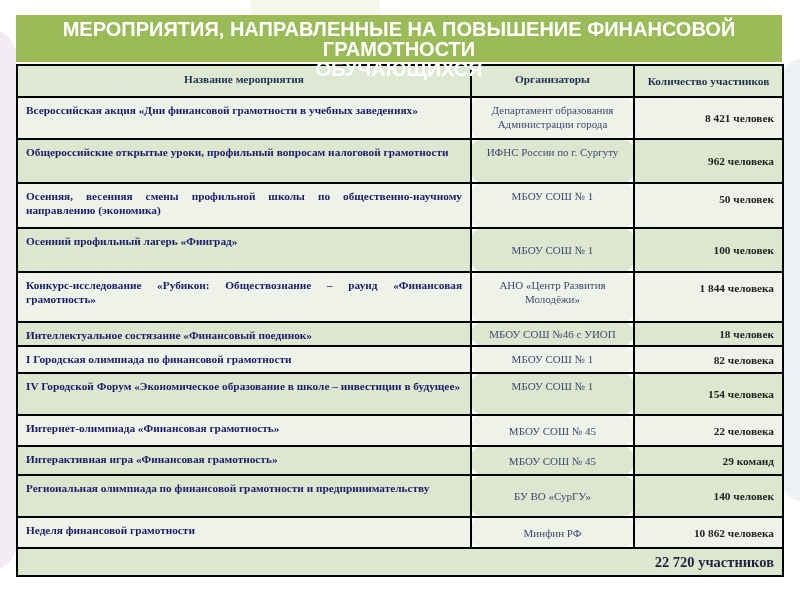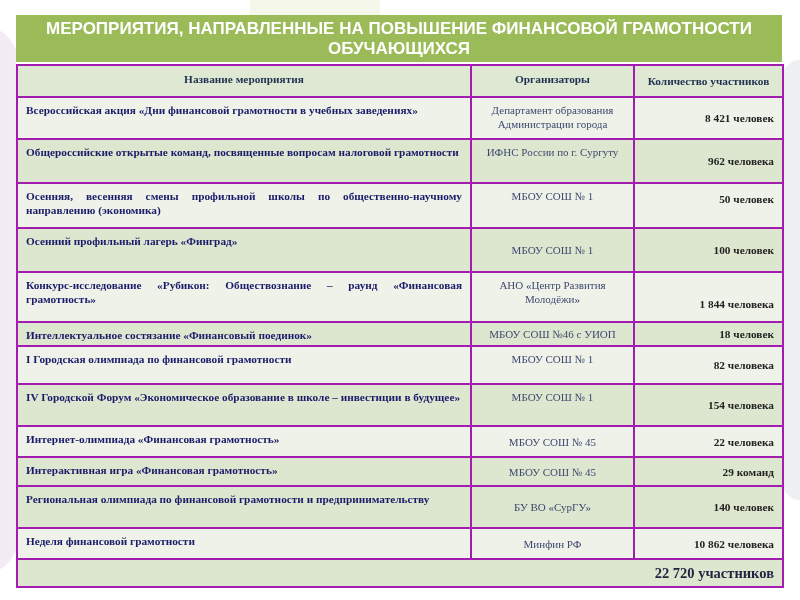--- a/index.html
+++ b/index.html
@@ -18,35 +18,35 @@
     background:#eef1f4; border-radius:60% 0 0 60% / 50% 0 0 50%;
   }
   .bg-top {
     position:absolute; left:250px; top:0; width:130px; height:15px; background:#f4f7e9;
   }
   .slide {
     position:absolute; left:16px; top:15px; width:766px;
   }
   .title {
     background:#9bbb59; color:#ffffff; height:49px;
-    font-family:"Liberation Sans", sans-serif; font-weight:bold; font-size:17px;
+    font-family:"Liberation Sans", sans-serif; font-weight:bold; font-size:20px;
     text-align:center; line-height:20px; padding-top:4px; box-sizing:border-box;
     border-bottom:2px solid #ffffff;
   }
   table { border-collapse:collapse; width:766px; table-layout:fixed; }
   td, th {
-    border:2px solid #a21caf; padding:3px 8px; box-sizing:border-box;
+    border:2px solid #000000; padding:3px 8px; box-sizing:border-box;
     vertical-align:top; color:#1f1f5c; font-size:11.3px; line-height:14px;
   }
   th { background:#dfe8d2; font-weight:bold; color:#1f3050; text-align:center; vertical-align:top; padding-top:6px; }
   th.qty { vertical-align:middle; padding-top:3px; }
   tr.odd td { background:#eef2e8; }
   tr.even td { background:#dde7cf; }
   td.name { font-weight:bold; text-align:justify; color:#1b1b6a; padding-top:5px; }
-  td.org { text-align:center; color:#3f4870; font-size:11px; padding-top:5px; }
+  td.org { text-align:center; color:#3f4870; font-size:11px; padding-top:5px;border-radius:12px; }
   td.qty { text-align:right; vertical-align:middle; font-weight:bold; color:#222; }
   td.total { background:#dde7cf !important; text-align:right; vertical-align:middle; font-weight:bold; font-size:14.5px; color:#1f2340; }
 </style>
 </head>
 <body>
 
 <div class="bg-left"></div>
 <div class="bg-right"></div>
 <div class="bg-top"></div>
 
@@ -68,45 +68,45 @@
       <th>Организаторы</th>
       <th class="qty">Количество участников</th>
     </tr>
 
     <tr class="odd" style="height:42px">
       <td class="name">Всероссийская акция «Дни финансовой грамотности в учебных заведениях»</td>
       <td class="org">Департамент образования Администрации города</td>
       <td class="qty">8 421 человек</td>
     </tr>
     <tr class="even" style="height:44px">
-      <td class="name">Общероссийские открытые команд, посвященные вопросам налоговой грамотности</td>
+      <td class="name">Общероссийские открытые уроки, профильный вопросам налоговой грамотности</td>
       <td class="org">ИФНС России по г. Сургуту</td>
       <td class="qty">962 человека</td>
     </tr>
     <tr class="odd" style="height:45px">
       <td class="name">Осенняя, весенняя смены профильной школы по общественно-научному направлению (экономика)</td>
       <td class="org">МБОУ СОШ № 1</td>
       <td class="qty" style="vertical-align:top;padding-top:8px">50 человек</td>
     </tr>
     <tr class="even" style="height:44px">
       <td class="name">Осенний профильный лагерь «Финград»</td>
       <td class="org" style="vertical-align:middle;padding-top:3px">МБОУ СОШ № 1</td>
       <td class="qty">100 человек</td>
     </tr>
     <tr class="odd" style="height:50px">
       <td class="name">Конкурс-исследование «Рубикон: Обществознание – раунд «Финансовая грамотность»</td>
       <td class="org">АНО «Центр Развития Молодёжи»</td>
-      <td class="qty" style="vertical-align:top;padding-top:24px">1 844 человека</td>
+      <td class="qty" style="vertical-align:top;padding-top:8px">1 844 человека</td>
     </tr>
     <tr class="even" style="height:23px">
       <td class="name">Интеллектуальное состязание «Финансовый поединок»</td>
       <td class="org" style="vertical-align:middle;padding-top:3px">МБОУ СОШ №46 с УИОП</td>
       <td class="qty">18 человек</td>
     </tr>
-    <tr class="odd" style="height:38px">
+    <tr class="odd" style="height:27px">
       <td class="name">I Городская олимпиада по финансовой грамотности</td>
       <td class="org">МБОУ СОШ № 1</td>
       <td class="qty">82 человека</td>
     </tr>
     <tr class="even" style="height:42px">
       <td class="name">IV Городской Форум «Экономическое образование в школе – инвестиции в будущее»</td>
       <td class="org">МБОУ СОШ № 1</td>
       <td class="qty">154 человека</td>
     </tr>
     <tr class="odd" style="height:31px">

